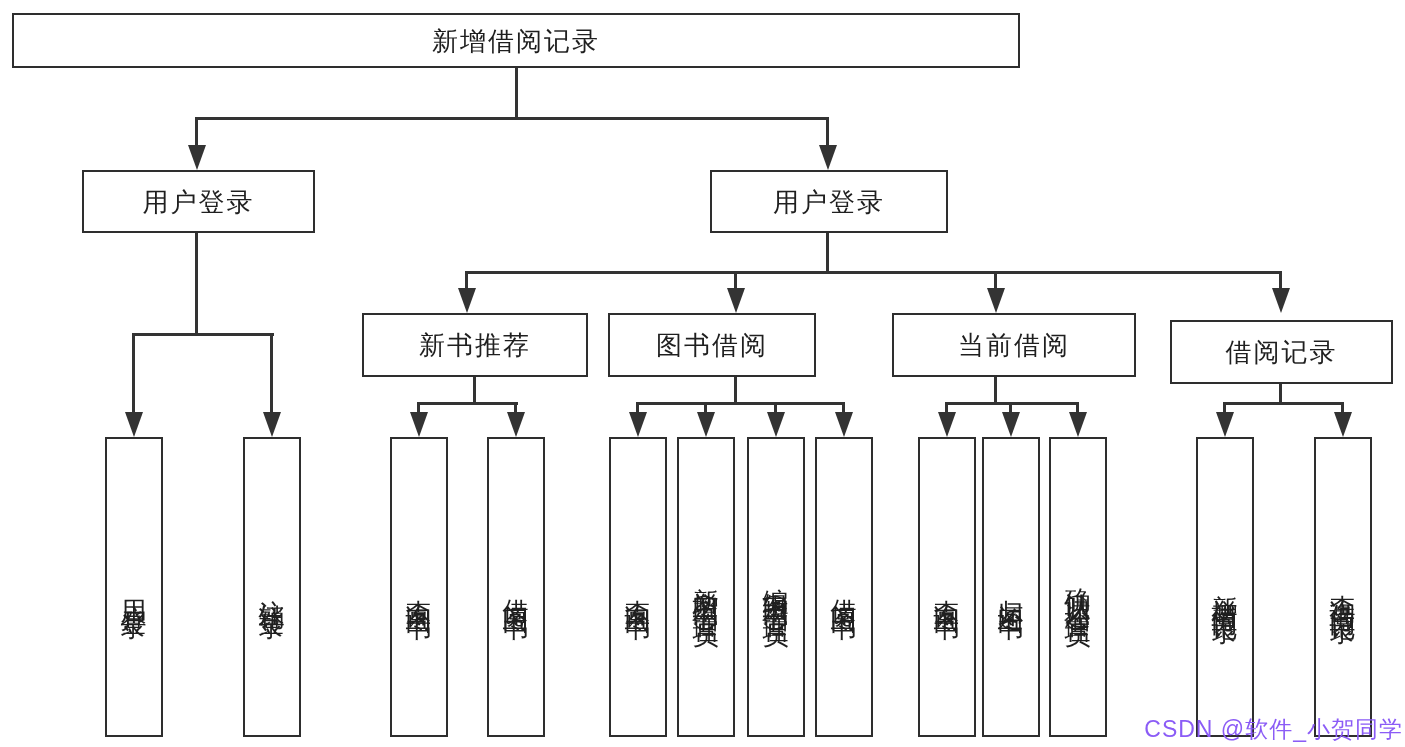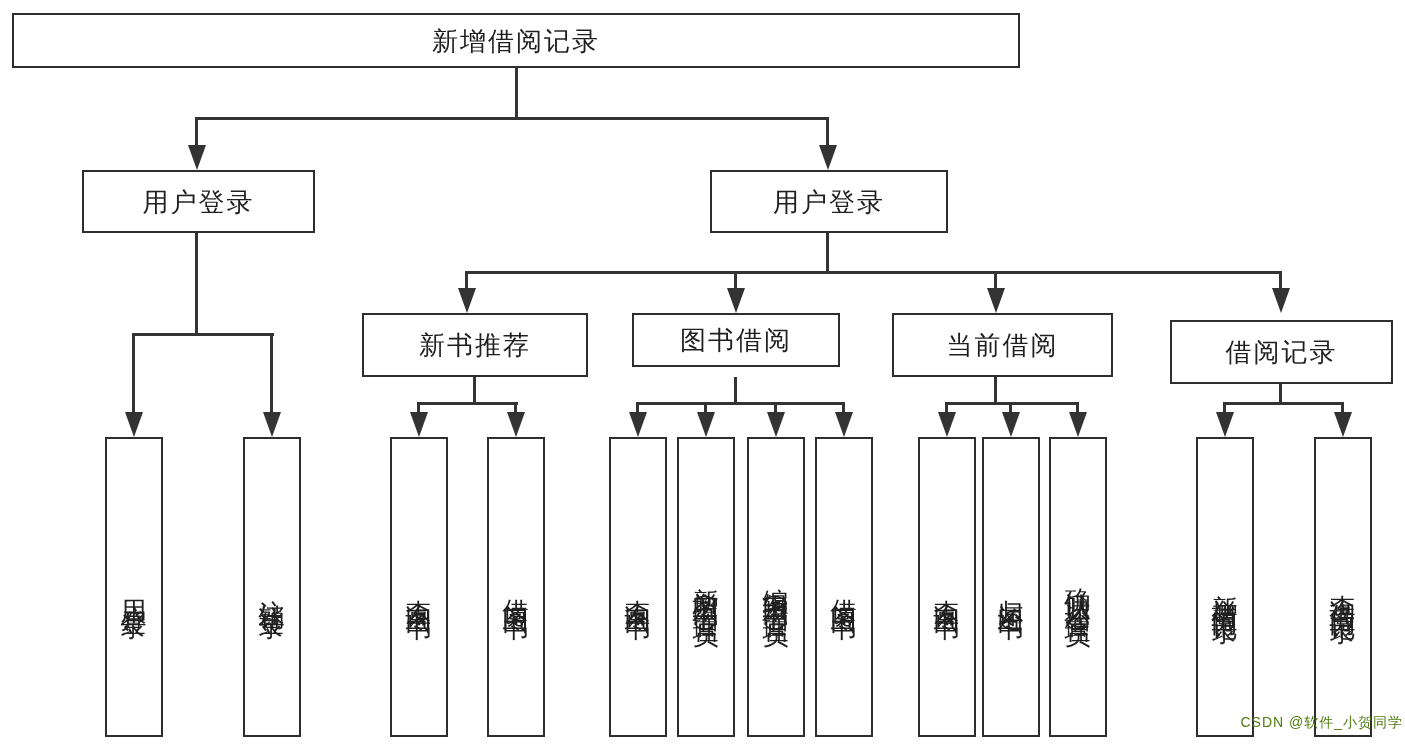--- a/index.html
+++ b/index.html
@@ -54,39 +54,39 @@
     height: 0;
     border-left: 9px solid transparent;
     border-right: 9px solid transparent;
     border-top: 25px solid #333333;
     z-index: 1;
   }
   .watermark {
     position: absolute;
     right: 2px;
     top: 714px;
-    font-size: 14px;
-    color: #4d7c0f;
+    font-size: 23px;
+    color: #8b5cf6;
     letter-spacing: 1px;
     z-index: 3;
   }
 </style>
 </head>
 <body>
 
 <div class="canvas">
 
   <div class="box" style="left:12px; top:13px; width:1008px; height:55px;">新增借阅记录</div>
 
   <div class="box" style="left:82px; top:170px; width:233px; height:63px;">用户登录</div>
   <div class="box" style="left:710px; top:170px; width:238px; height:63px;">用户登录</div>
 
   <div class="box" style="left:362px; top:313px; width:226px; height:64px;">新书推荐</div>
-  <div class="box" style="left:632px; top:313px; width:208px; height:54px;">图书借阅</div>
-  <div class="box" style="left:892px; top:313px; width:221px; height:64px;">当前借阅</div>
+  <div class="box" style="left:608px; top:313px; width:208px; height:64px;">图书借阅</div>
+  <div class="box" style="left:892px; top:313px; width:244px; height:64px;">当前借阅</div>
   <div class="box" style="left:1170px; top:320px; width:223px; height:64px;">借阅记录</div>
 
   <div class="box vbox" style="left:105px; top:437px; width:58px; height:300px;">用户登录</div>
   <div class="box vbox" style="left:243px; top:437px; width:58px; height:300px;">注销登录</div>
 
   <div class="box vbox" style="left:390px; top:437px; width:58px; height:300px;">查询图书</div>
   <div class="box vbox" style="left:487px; top:437px; width:58px; height:300px;">借阅图书</div>
 
   <div class="box vbox" style="left:609px; top:437px; width:58px; height:300px;">查询图书</div>
   <div class="box vbox" style="left:677px; top:437px; width:58px; height:300px;">新增图书（管理员）</div>

